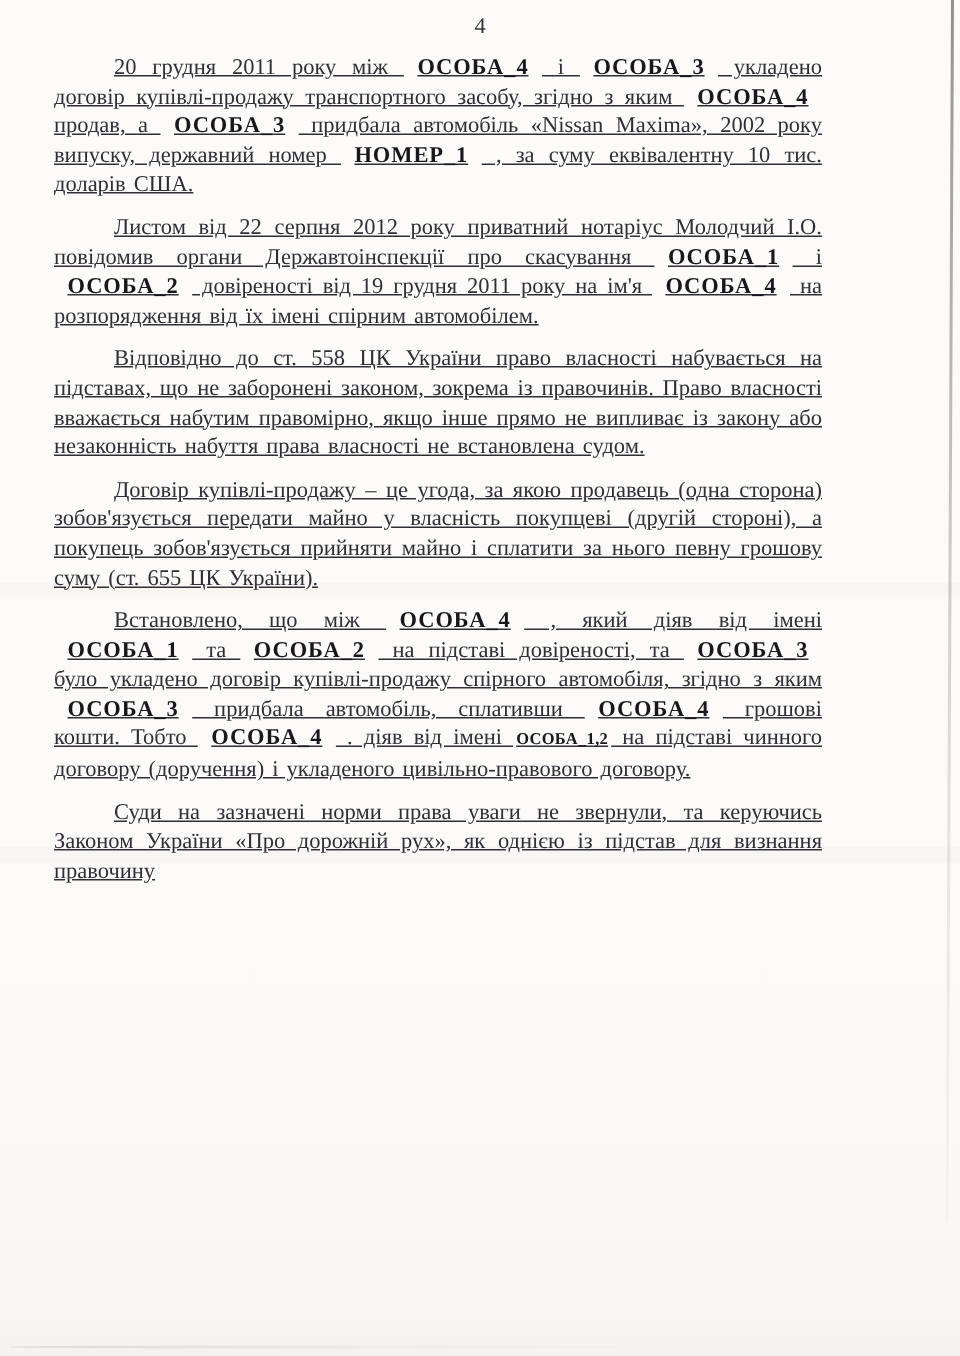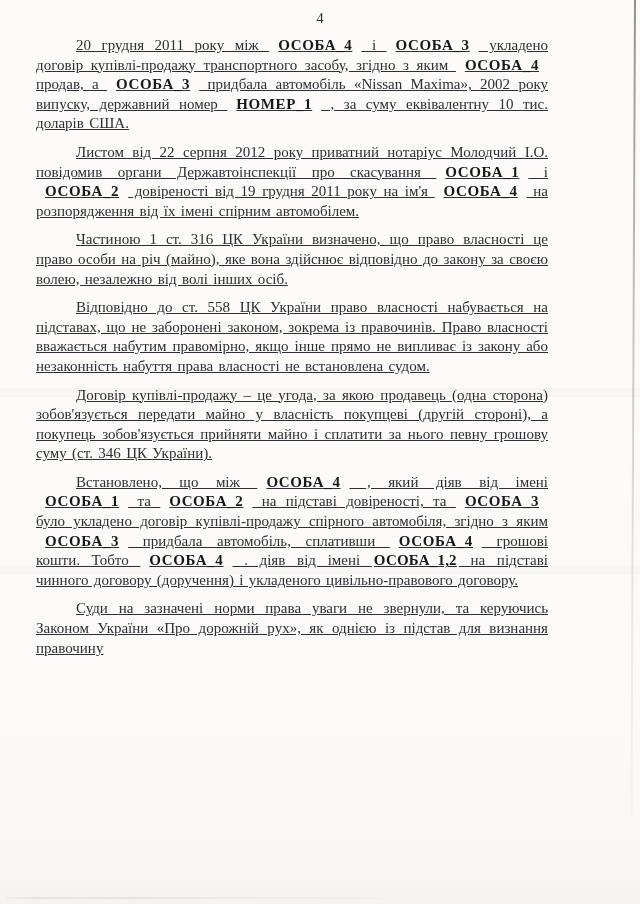--- a/index.html
+++ b/index.html
@@ -43,21 +43,21 @@
     text-decoration: underline;
   }
   .redacted {
     font-weight: bold;
     letter-spacing: 0.6px;
     margin: 0 9px;
     color: #17171c;
     white-space: nowrap;
   }
   .redacted.small {
-    font-size: 15px;
+    font-size: 11px;
     letter-spacing: 0.2px;
     margin: 0 2px;
   }
   
   .edge-line-right {
     position: absolute;
     top: 0;
     right: 5px;
     width: 1.5px;
     height: 815px;
@@ -102,21 +102,20 @@
 </head>
 <body>
 
 <div class="page" style="color: rgb(46, 46, 53);">
   <div class="noise-streak-1"></div>
   <div class="noise-streak-2"></div>
   <div class="page-number">4</div>
   <div class="body-text">
       <p class="para"><span>20 грудня 2011 року між </span><span class="redacted" style="color: rgb(23, 23, 28);">ОСОБА_4</span><span> і </span><span class="redacted" style="color: rgb(23, 23, 28);">ОСОБА_3</span><span> укладено договір купівлі-продажу транспортного засобу, згідно з яким </span><span class="redacted" style="color: rgb(23, 23, 28);">ОСОБА_4</span><span> продав, а </span><span class="redacted" style="color: rgb(23, 23, 28);">ОСОБА_3</span><span> придбала автомобіль «Nissan Maxima», 2002 року випуску, державний номер </span><span class="redacted" style="color: rgb(23, 23, 28);">НОМЕР_1</span><span> , за суму еквівалентну 10 тис. доларів США.</span></p>
       <p class="para"><span>Листом від 22 серпня 2012 року приватний нотаріус Молодчий І.О. повідомив органи Державтоінспекції про скасування </span><span class="redacted" style="color: rgb(23, 23, 28);">ОСОБА_1</span><span> і </span><span class="redacted" style="color: rgb(23, 23, 28);">ОСОБА_2</span><span> довіреності від 19 грудня 2011 року на ім'я </span><span class="redacted" style="color: rgb(23, 23, 28);">ОСОБА_4</span><span> на розпорядження від їх імені спірним автомобілем.</span></p>
-      <p class="para"><span>Частиною 1 ст. 316 ЦК України визначено, що право власності це право особи на річ (майно), яке вона здійснює відповідно до закону за своєю волею, незалежно від волі інших осіб.</span></p>
       <p class="para"><span>Відповідно до ст. 558 ЦК України право власності набувається на підставах, що не заборонені законом, зокрема із правочинів. Право власності вважається набутим правомірно, якщо інше прямо не випливає із закону або незаконність набуття права власності не встановлена судом.</span></p>
-      <p class="para"><span>Договір купівлі-продажу – це угода, за якою продавець (одна сторона) зобов'язується передати майно у власність покупцеві (другій стороні), а покупець зобов'язується прийняти майно і сплатити за нього певну грошову суму (ст. 346 ЦК України).</span></p>
+      <p class="para"><span>Договір купівлі-продажу – це угода, за якою продавець (одна сторона) зобов'язується передати майно у власність покупцеві (другій стороні), а покупець зобов'язується прийняти майно і сплатити за нього певну грошову суму (ст. 655 ЦК України).</span></p>
       <p class="para"><span>Встановлено, що між </span><span class="redacted" style="color: rgb(23, 23, 28);">ОСОБА_4</span><span> , який діяв від імені </span><span class="redacted" style="color: rgb(23, 23, 28);">ОСОБА_1</span><span> та </span><span class="redacted" style="color: rgb(23, 23, 28);">ОСОБА_2</span><span> на підставі довіреності, та </span><span class="redacted" style="color: rgb(23, 23, 28);">ОСОБА_3</span><span> було укладено договір купівлі-продажу спірного автомобіля, згідно з яким </span><span class="redacted" style="color: rgb(23, 23, 28);">ОСОБА_3</span><span> придбала автомобіль, сплативши </span><span class="redacted" style="color: rgb(23, 23, 28);">ОСОБА_4</span><span> грошові кошти. Тобто </span><span class="redacted" style="color: rgb(23, 23, 28);">ОСОБА_4</span><span> . діяв від імені </span><span class="redacted small" style="color: rgb(23, 23, 28);">ОСОБА_1,2</span><span> на підставі чинного договору (доручення) і укладеного цивільно-правового договору.</span></p>
       <p class="para"><span>Суди на зазначені норми права уваги не звернули, та керуючись Законом України «Про дорожній рух», як однією із підстав для визнання правочину</span></p>
     </div>
   <div class="edge-line-right"></div>
   <div class="bottom-shadow"></div>
 </div>
 
 </body></html>

